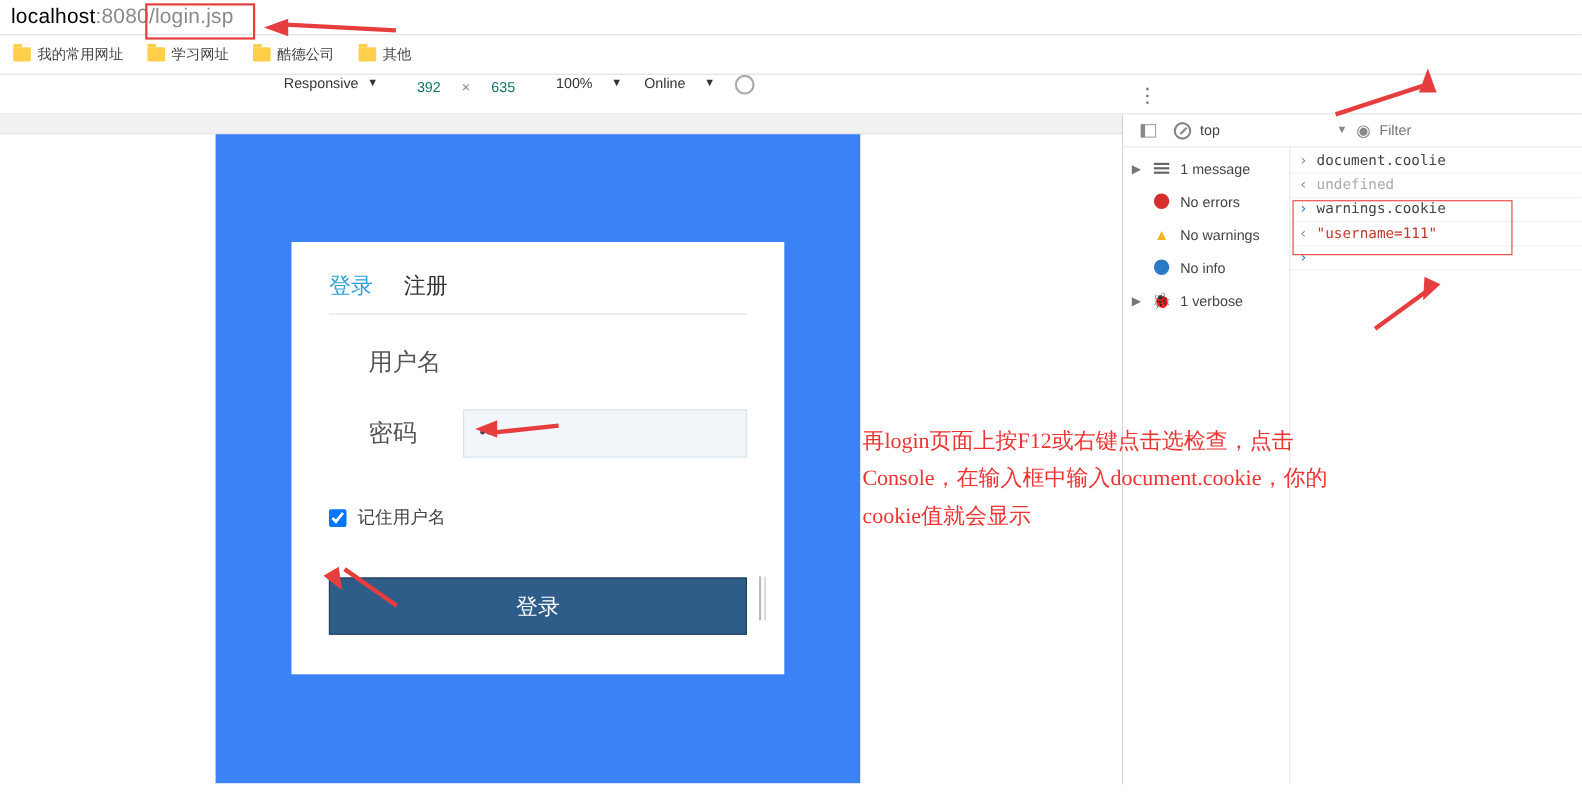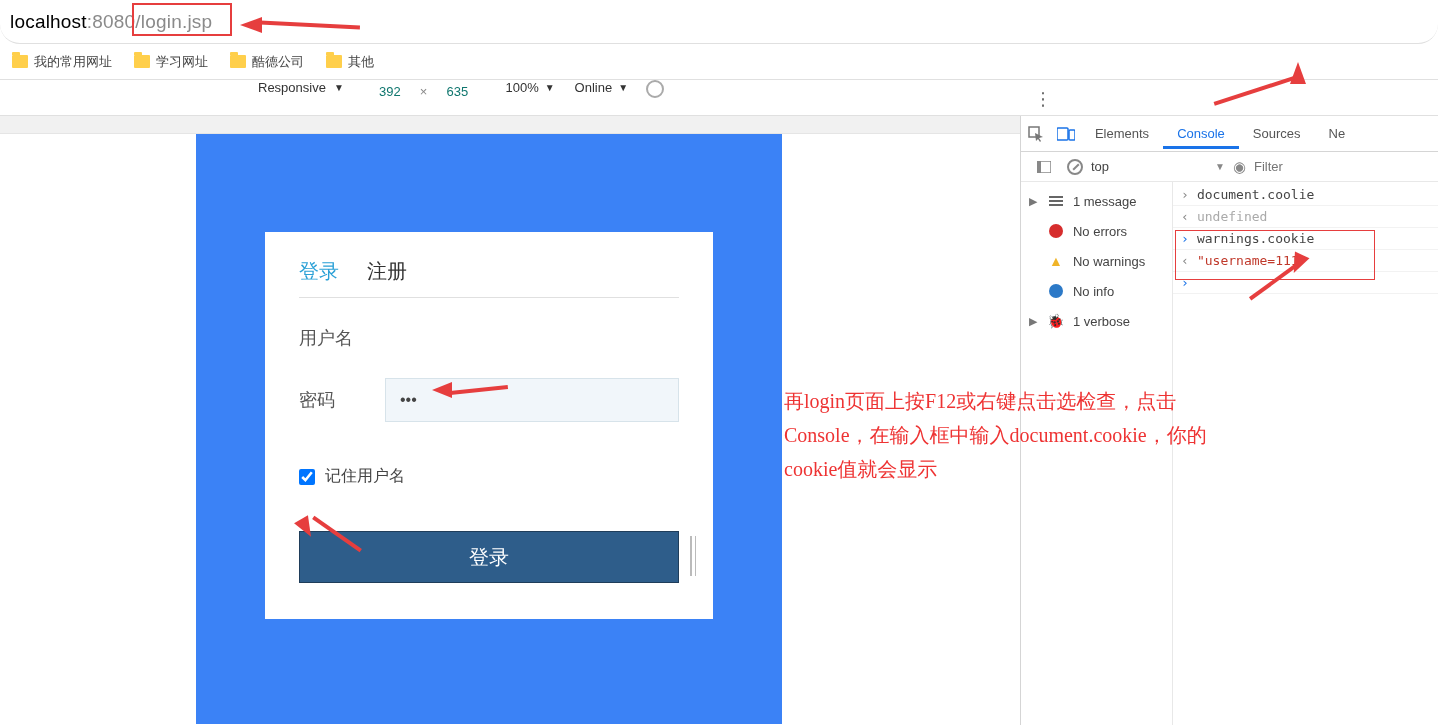--- a/index.html
+++ b/index.html
@@ -8,27 +8,26 @@
     font-size: 14px;
     background: #fff;
     width: 1438px;
     height: 725px;
     overflow: hidden;
     position: relative;
   }
 
   
   .addr-area {
-    height: 44px;
+    height: 32px;
     border-bottom: 1px solid #e0e0e0;
     display: flex;
     align-items: center;
     padding: 0 10px;
     position: relative;
-    border-radius: 20px;
   }
   .addr-text { font-size: 19px; color: #000; letter-spacing: .2px; }
   .addr-text .host-dim { color: #8a8a8a; }
   .addr-red-box {
     position: absolute; left: 132px; top: 3px;
     width: 100px; height: 33px;
     border: 2px solid #e63e3e; pointer-events: none;
   }
 
   
@@ -50,21 +49,21 @@
     display: flex; align-items: flex-start;
     color: #555; font-size: 13px;
     position: relative;
   }
   .dev-toolbar .spacer1 { width: 250px; }
   .dev-select { display:inline-flex; align-items:center; gap:8px; padding: 0 8px; cursor:pointer; color:#333; }
   .tri-down { font-size:10px; }
   .dim-inputs { display:inline-flex; align-items:center; gap:6px; margin:0 14px; }
   .dim-box { width:48px; height:22px; text-align:center; color:#0f766e; font-size:13px; border:none; background:transparent; }
   .dim-x { color:#888; }
-  .zoom-sel, .net-sel { display:inline-flex; align-items:center; gap:6px; margin:0 10px; cursor:pointer; color:#333; }
+  .zoom-sel, .net-sel { display:inline-flex; align-items:center; gap:17px; margin:0 10px; cursor:pointer; color:#333; }
   .rotate-ic { width:18px; height:18px; border:2px solid #aaa; border-radius:50%; margin-left:8px; position:relative; cursor:pointer; }
   .more-dots { position:absolute; right:386px; top:8px; font-size:18px; color:#666; cursor:pointer; }
 
   
   .main {
     display:flex;
     height: calc(725px - 44px - 36px - 36px);
   }
   .viewport-area {
     width: 1060px;
@@ -83,21 +82,21 @@
     padding: 98px 20px 0 20px;
   }
   .login-card {
     width: 448px; background:#fff; margin:0 auto;
     padding: 18px 34px 36px 34px;
   }
   .tabs { display:flex; gap:28px; border-bottom:1px solid #e0e0e0; padding: 8px 0 12px 0; font-size:20px; }
   .tab { cursor:pointer; color:#333; }
   .tab.active { color:#2aa0d6; }
   .form-row { display:flex; align-items:center; margin-top: 28px; }
-  .form-row label { width: 86px; font-size:18px; color:#555; }
+  .form-row label { width: 86px; font-size:22px; color:#555;margin-left:36px; }
   .form-row input[type=text], .form-row input[type=password] {
     flex:1; height:44px; border:1px solid #d7e3ea; background:#f1f6fa;
     padding: 0 14px; font-size:16px; color:#444; outline:none;
   }
   .remember-row { margin-top: 44px; display:flex; align-items:center; gap:10px; font-size:16px; color:#444; }
   .remember-row input { width:16px; height:16px; }
   .login-btn {
     width: 100%; height: 52px; margin-top: 44px;
     background:#2e5d8a; color:#fff; border:1px solid #1f3d5a;
     font-size:20px; cursor:pointer;
@@ -271,38 +270,20 @@
     </div>
     <div class="frame-handle">
       <div class="frame-handle-inner">
           <span></span>
           <span></span>
         </div>
     </div>
   </div>
 
   <div class="devtools">
-    <div class="dt-tabs">
-      <span class="dt-ic">
-        <svg width="16" height="16" viewBox="0 0 16 16">
-            <rect x="1" y="1" width="10" height="10" fill="none" stroke="#777" stroke-width="1.5"></rect>
-            <path d="M7 7 L15 11 L11 12 L13 15 L12 16 L10 13 L8 15 Z" fill="#777"></path>
-          </svg>
-      </span>
-      <span class="dt-ic blue">
-        <svg width="18" height="14" viewBox="0 0 18 14">
-            <rect x="0" y="1" width="11" height="12" rx="1" fill="none" stroke="#1a73e8" stroke-width="1.5"></rect>
-            <rect x="12" y="3" width="6" height="10" rx="1" fill="none" stroke="#1a73e8" stroke-width="1.5"></rect>
-          </svg>
-      </span>
-      <span class="dt-tab">Elements</span>
-      <span class="dt-tab active">Console</span>
-      <span class="dt-tab">Sources</span>
-      <span class="dt-tab">Ne</span>
-    </div>
 
     <div class="dt-toolbar">
       <span class="dt-ic">
         <svg width="14" height="12" viewBox="0 0 14 12">
             <rect x="0" y="0" width="14" height="12" fill="none" stroke="#888" stroke-width="1.5"></rect>
             <rect x="0" y="0" width="4" height="12" fill="#888"></rect>
           </svg>
       </span>
       <span class="dt-clear-ic"></span>
       <span class="sel">

